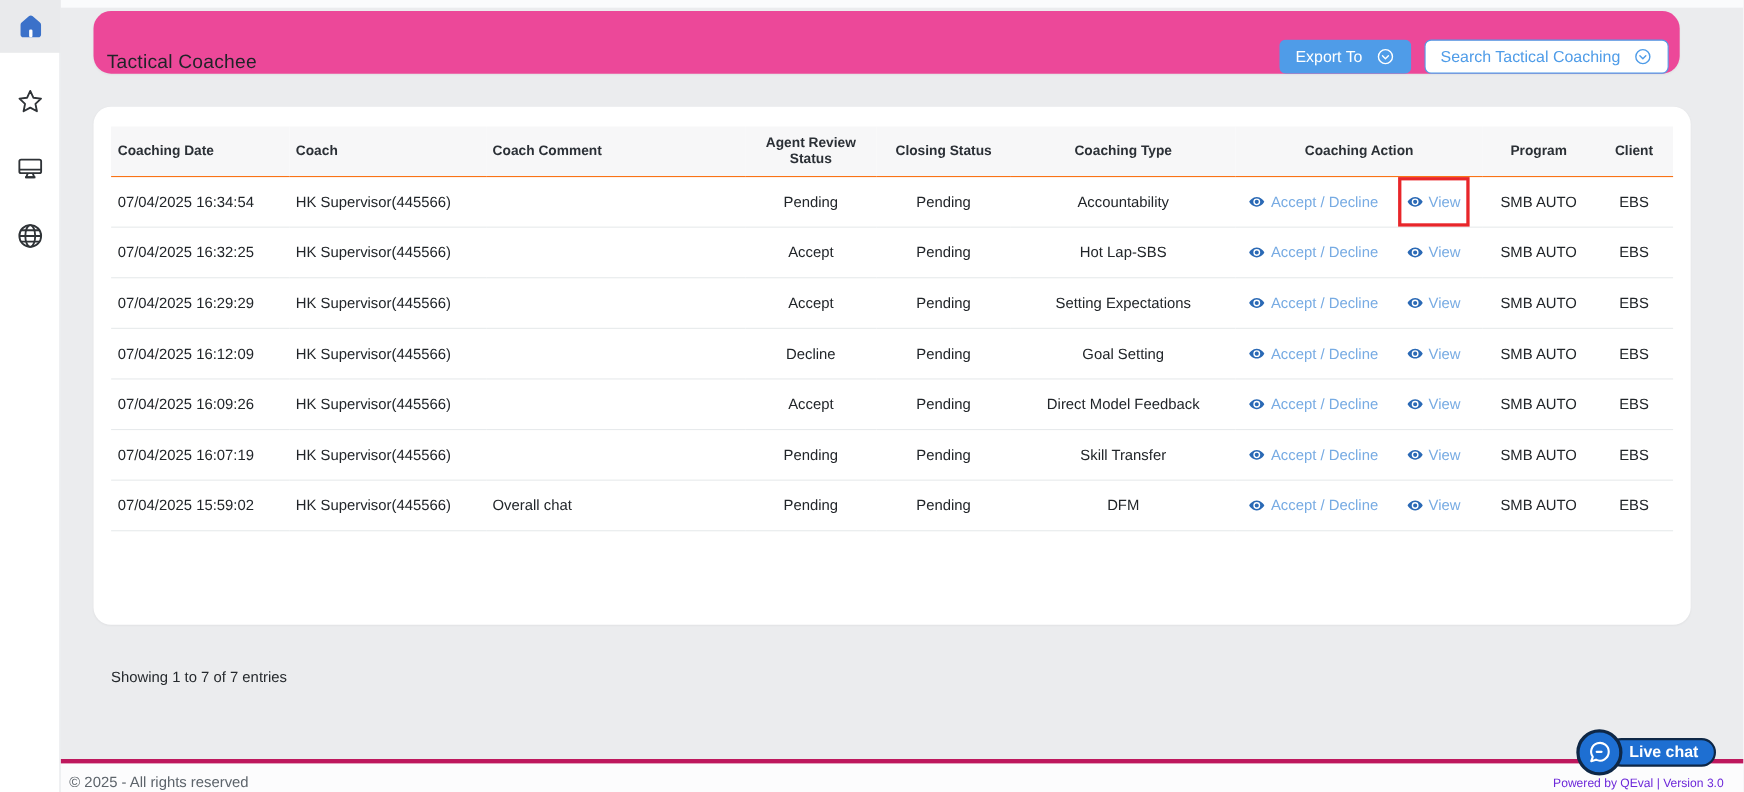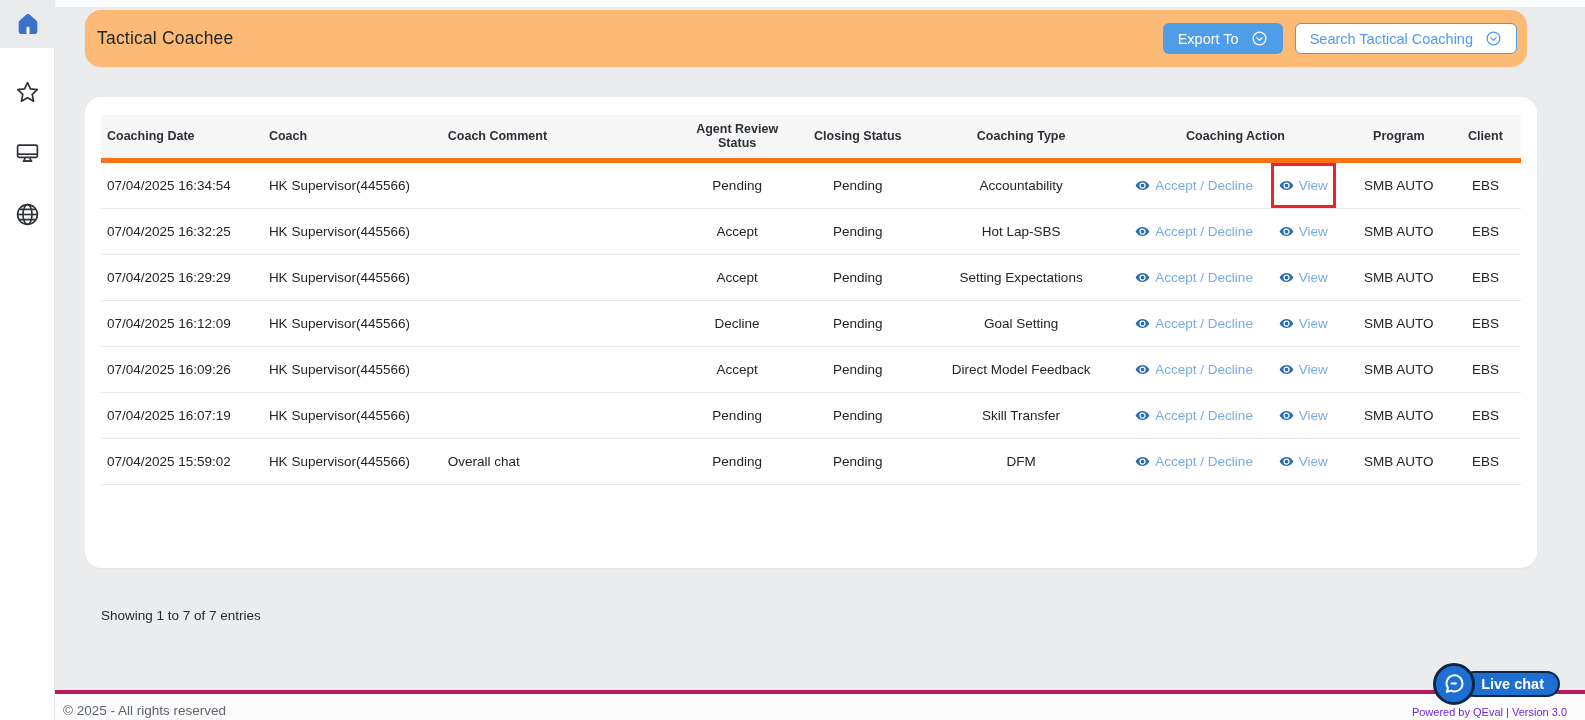--- a/index.html
+++ b/index.html
@@ -22,23 +22,23 @@
   .side-item.active { background:#e9eaec; }
   .side-item svg { display:block; }
   .side-star { margin-top:20px; }
   .side-monitor { margin-top:13px; }
   .side-globe { margin-top:13px; }
   
   .topstrip { position:absolute; left:55px; right:0; top:0; height:7px; background:#fafbfc; }
   
   .title-card {
     position:absolute; left:85px; top:10px; width:1442px; height:57px;
-    background:#fdba74; border-radius:16px;
+    background:#ec4899; border-radius:16px;
     box-shadow:0 1px 2px rgba(0,0,0,0.04);
-    display:flex; align-items:center; padding:0 10px 0 12px;
+    display:flex; align-items:flex-end; padding:0 10px 0 12px;
   }
   .page-title { font-size:17.5px; font-weight:500; color:#1f2428; letter-spacing:.2px; }
   .title-actions { margin-left:auto; display:flex; gap:12px; align-items:center; }
   .btn {
     display:inline-flex; align-items:center; gap:12px;
     height:31px; padding:0 14px; border-radius:6px;
     font-size:14.5px; cursor:pointer; border:1px solid transparent;
     font-family:"Liberation Sans", sans-serif;
   }
   .btn-primary { background:#4f9ce8; color:#ffffff; }
@@ -47,21 +47,21 @@
   
   .table-card {
     position:absolute; left:85px; top:97px; width:1452px; height:471px;
     background:#ffffff; border-radius:16px;
     box-shadow:0 1px 2px rgba(0,0,0,0.04);
     padding:18px 16px 0 16px;
   }
   table.data { width:100%; border-collapse:collapse; table-layout:fixed; }
   table.data th {
     background:#f7f7f8; font-size:12.5px; font-weight:bold; color:#2b3036;
-    height:45px; padding:0 6px; border-bottom:5px solid #f97316;
+    height:45px; padding:0 6px; border-bottom:1px solid #f97316;
   }
   table.data td {
     font-size:13.5px; color:#212529; height:45px; padding:0 6px;
     border-bottom:1px solid #e7eaec; background:#ffffff;
   }
   .al { text-align:left; }
   .ac { text-align:center; }
   th.al { padding-left:12px; }
   td.al { padding-left:12px; }
   .st-pending { color:#dd5a78; }

